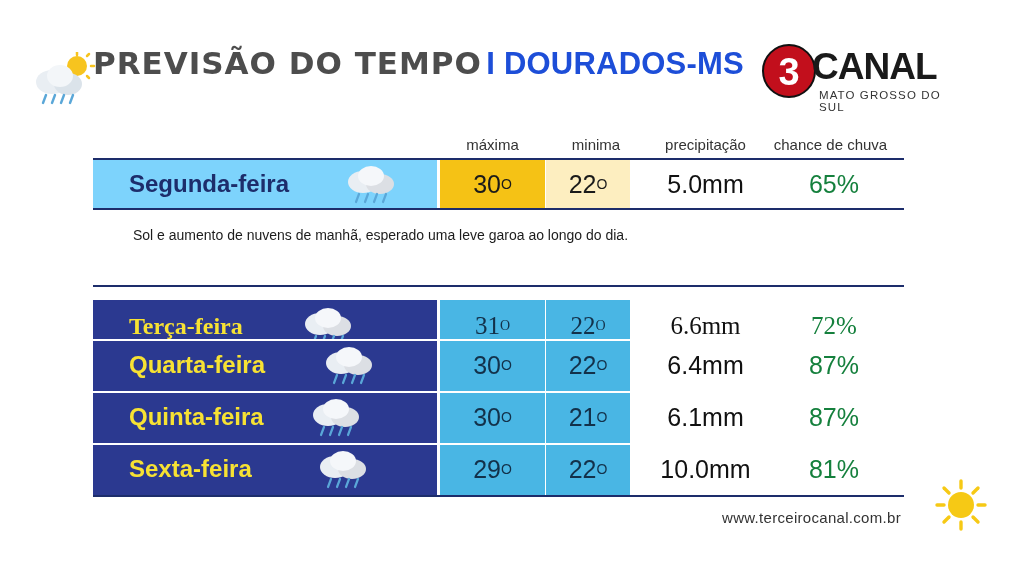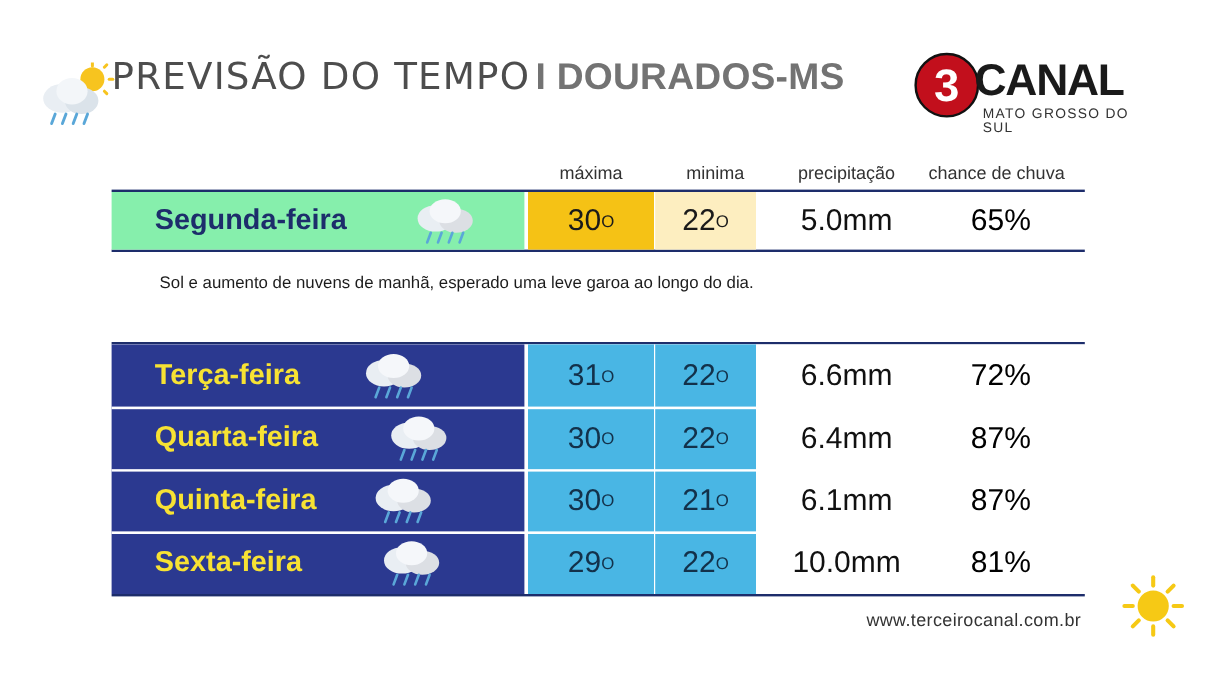--- a/index.html
+++ b/index.html
@@ -29,30 +29,30 @@
   .title-block {
     position: absolute;
     left: 93px; top: 48px;
   }
   .title-line {
     white-space: nowrap;
     line-height: 1;
   }
   .title-light {
     font-size: 31px;
-    font-weight: 400;
+    font-weight: 700;
     letter-spacing: 1.0px;
     color: #4d4d4d;
     font-family: "DejaVu Sans", sans-serif;
   }
   .title-bold {
     font-size: 31px;
     font-weight: bold;
     letter-spacing: 0.2px;
-    color: #737373;
+    color: #1d4ed8;
     font-family: "Liberation Sans", sans-serif;
   }
   .subtitle {
     margin-top: 9px;
     font-size: 21px;
     font-weight: bold;
     color: #cf1020;
     letter-spacing: 0.4px;
     font-family: "Liberation Sans", sans-serif;
   }
@@ -153,25 +153,25 @@
     display: flex;
     align-items: center;
     justify-content: center;
     font-size: 25px;
     color: #1a1a1a;
     text-align: right;
   }
   .cell-max { left: 347px; width: 105px; }
   .cell-min { left: 453px; width: 84px; }
   .cell-prec{ left: 555px; width: 115px; color:#111; }
-  .cell-chuva{left: 671px; width: 140px; color:#000000; }
+  .cell-chuva{left: 671px; width: 140px; color:#15803d; }
   .sup { font-size: 14px; vertical-align: super; line-height: 0; }
 
   
-  .row-monday .daycell { background: #86efac; }
+  .row-monday .daycell { background: #7dd3fc; }
   .row-monday { border-top: 2px solid #1d2d6b; border-bottom: 2px solid #1d2d6b; background:#fff;}
   .row-monday .dayname { color: #1d2d6b; }
   .row-monday .cell-max { background: #f5c215; }
   .row-monday .cell-min { background: #fdeec0; }
 
   
   .row-blue { background: #ffffff; }
   .row-blue .daycell { background: #2b3990; }
   .row-blue .dayname { color: #f7e233; }
   .row-blue .cell-max,
@@ -287,21 +287,21 @@
       <span class="sup">O</span>
   </div>
   <div class="cell cell-prec">5.0mm</div>
   <div class="cell cell-chuva">65%</div>
 </div>
 
 <div class="description">Sol e aumento de nuvens de manhã, esperado uma leve garoa ao longo do dia.</div>
 
 <div class="blue-block"></div>
 
-<div class="row row-blue" style="top:287px;">
+<div class="row row-blue" style="top:300px;font-family:Liberation Serif, serif;">
   <div class="daycell">
     <div class="dayname">Terça-feira</div>
     <svg class="dayicon" style="left:207px;" viewBox="0 0 62 44">
       <ellipse cx="20" cy="20" rx="15" ry="11" fill="#e9eef3"></ellipse>
       <ellipse cx="37" cy="22" rx="14" ry="10" fill="#dcdfe4"></ellipse>
       <ellipse cx="28" cy="14" rx="13" ry="10" fill="#f5f7fa"></ellipse>
       <g stroke="#5aa7d8" stroke-width="2.2" stroke-linecap="round">
         <line x1="16" y1="32" x2="13" y2="40"></line>
           <line x1="25" y1="32" x2="22" y2="40"></line>
         <line x1="34" y1="32" x2="31" y2="40"></line>

